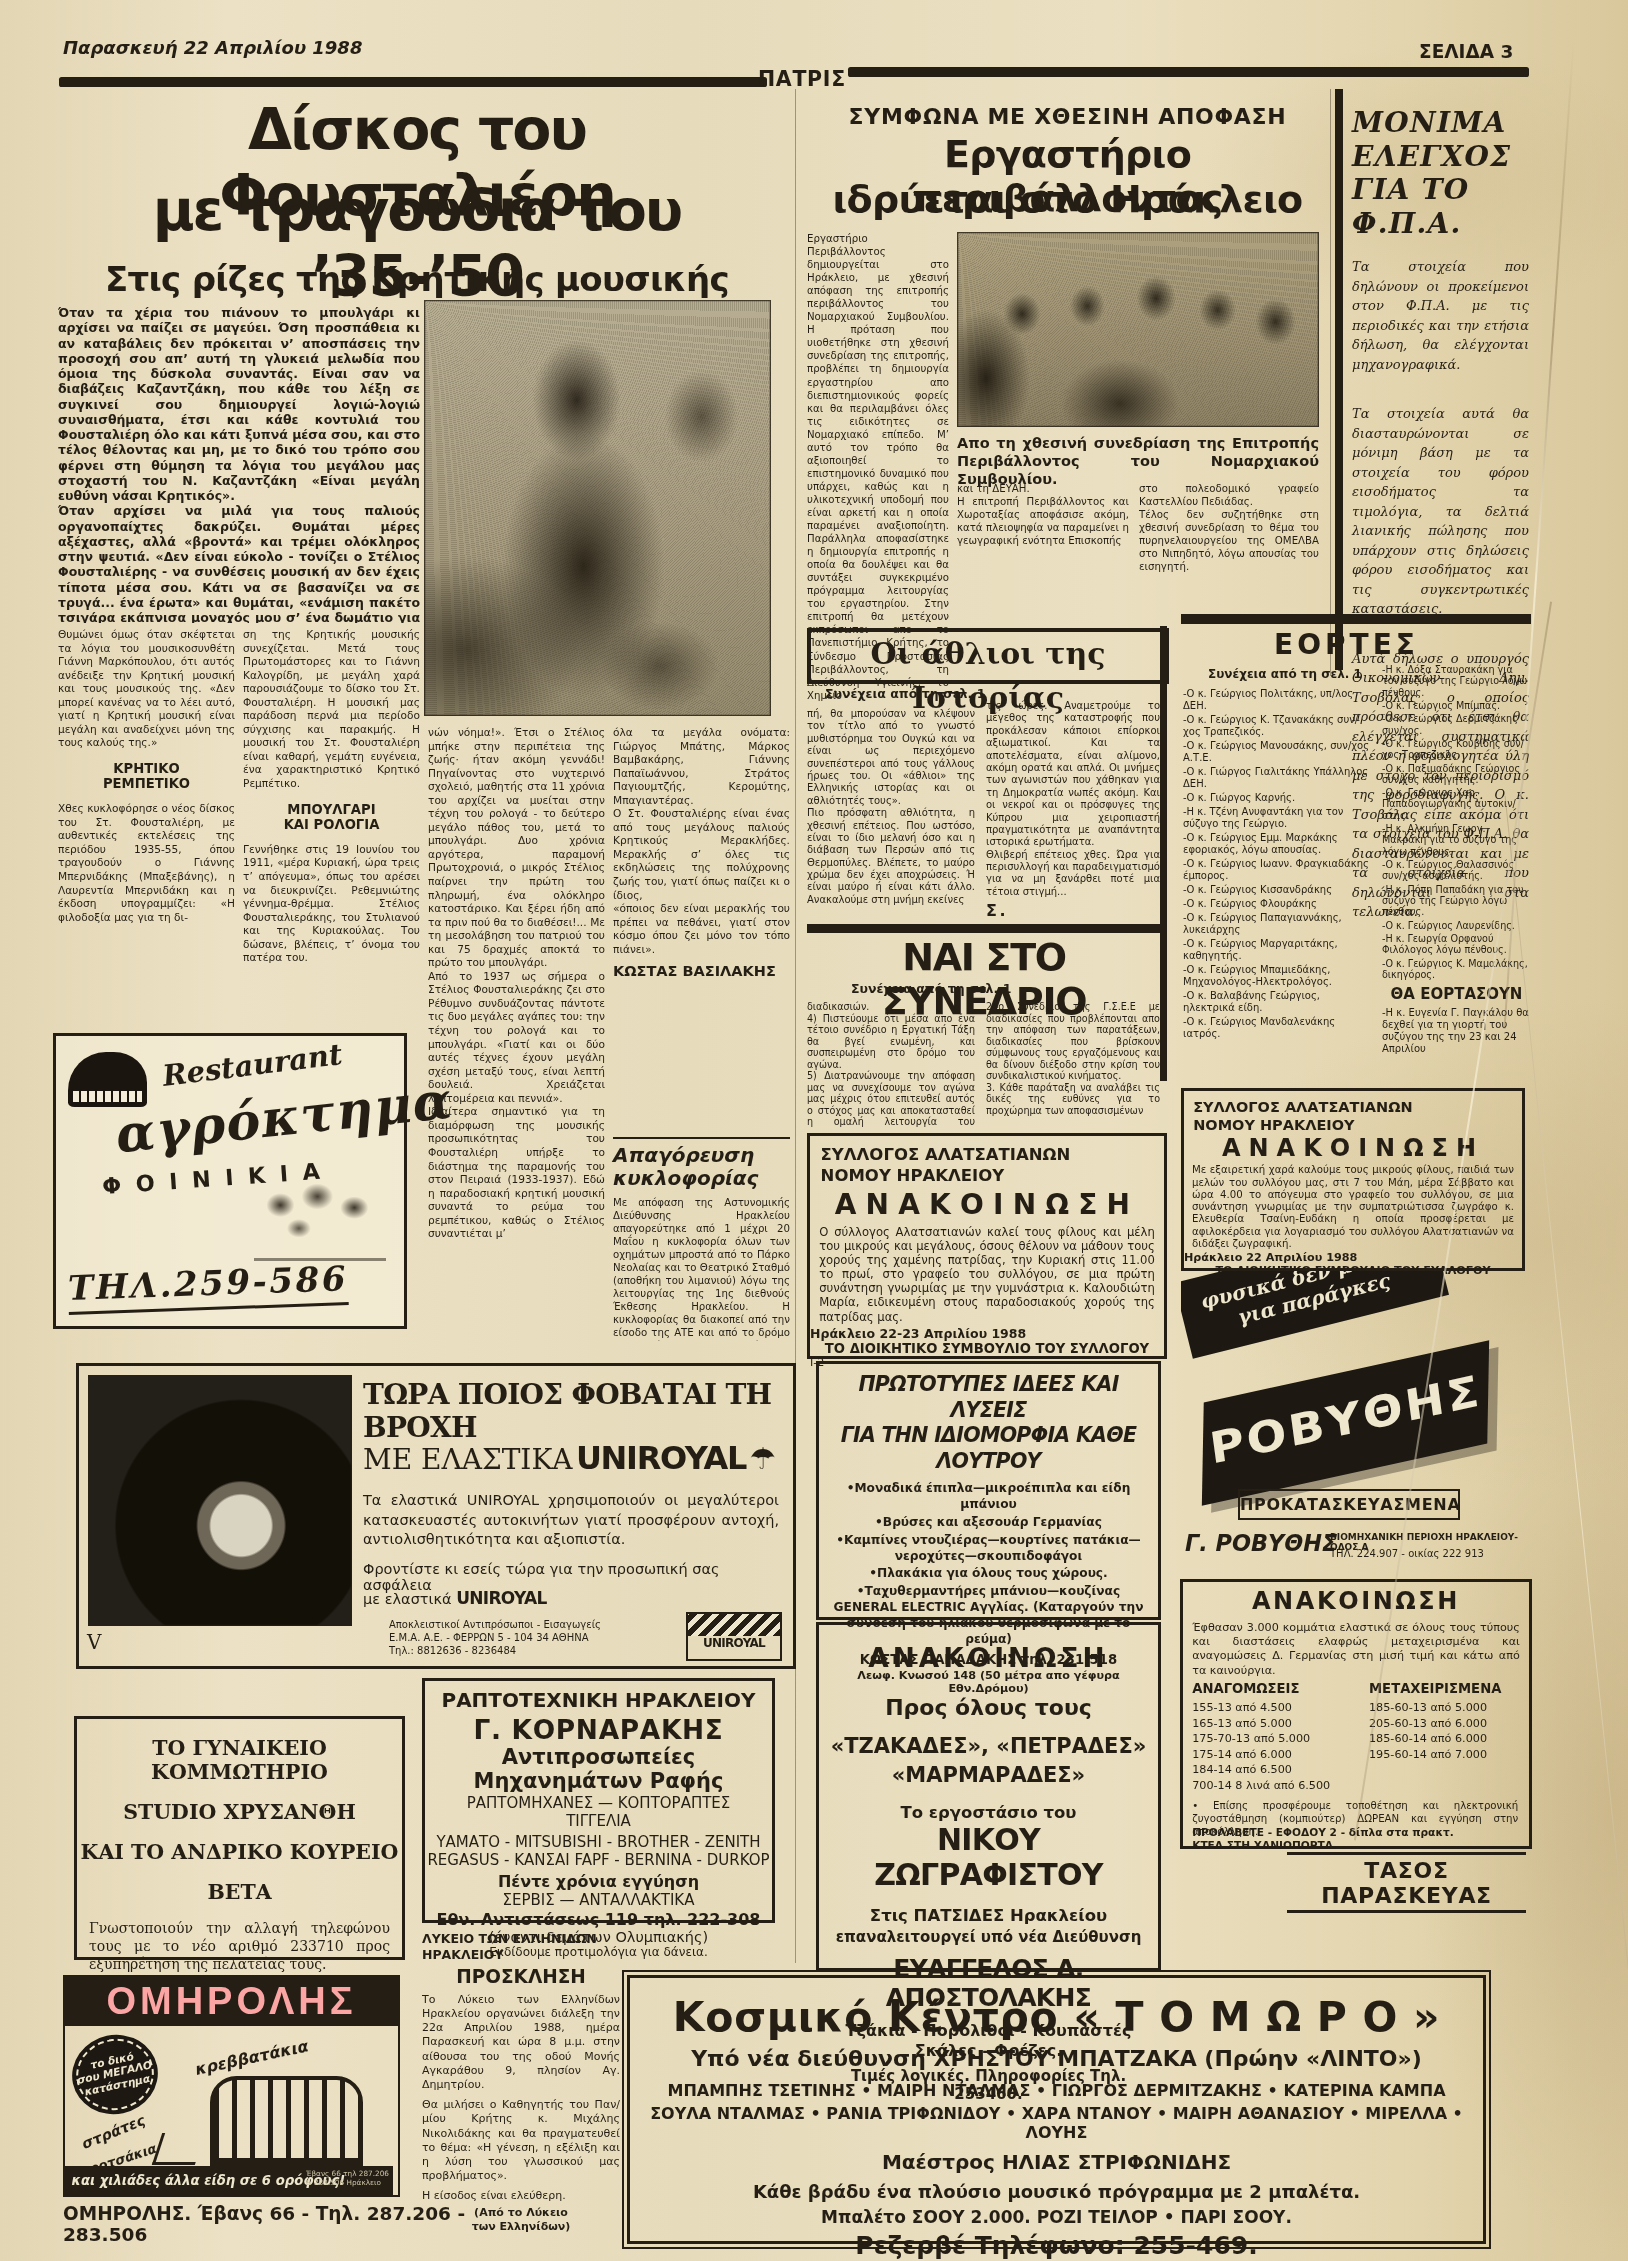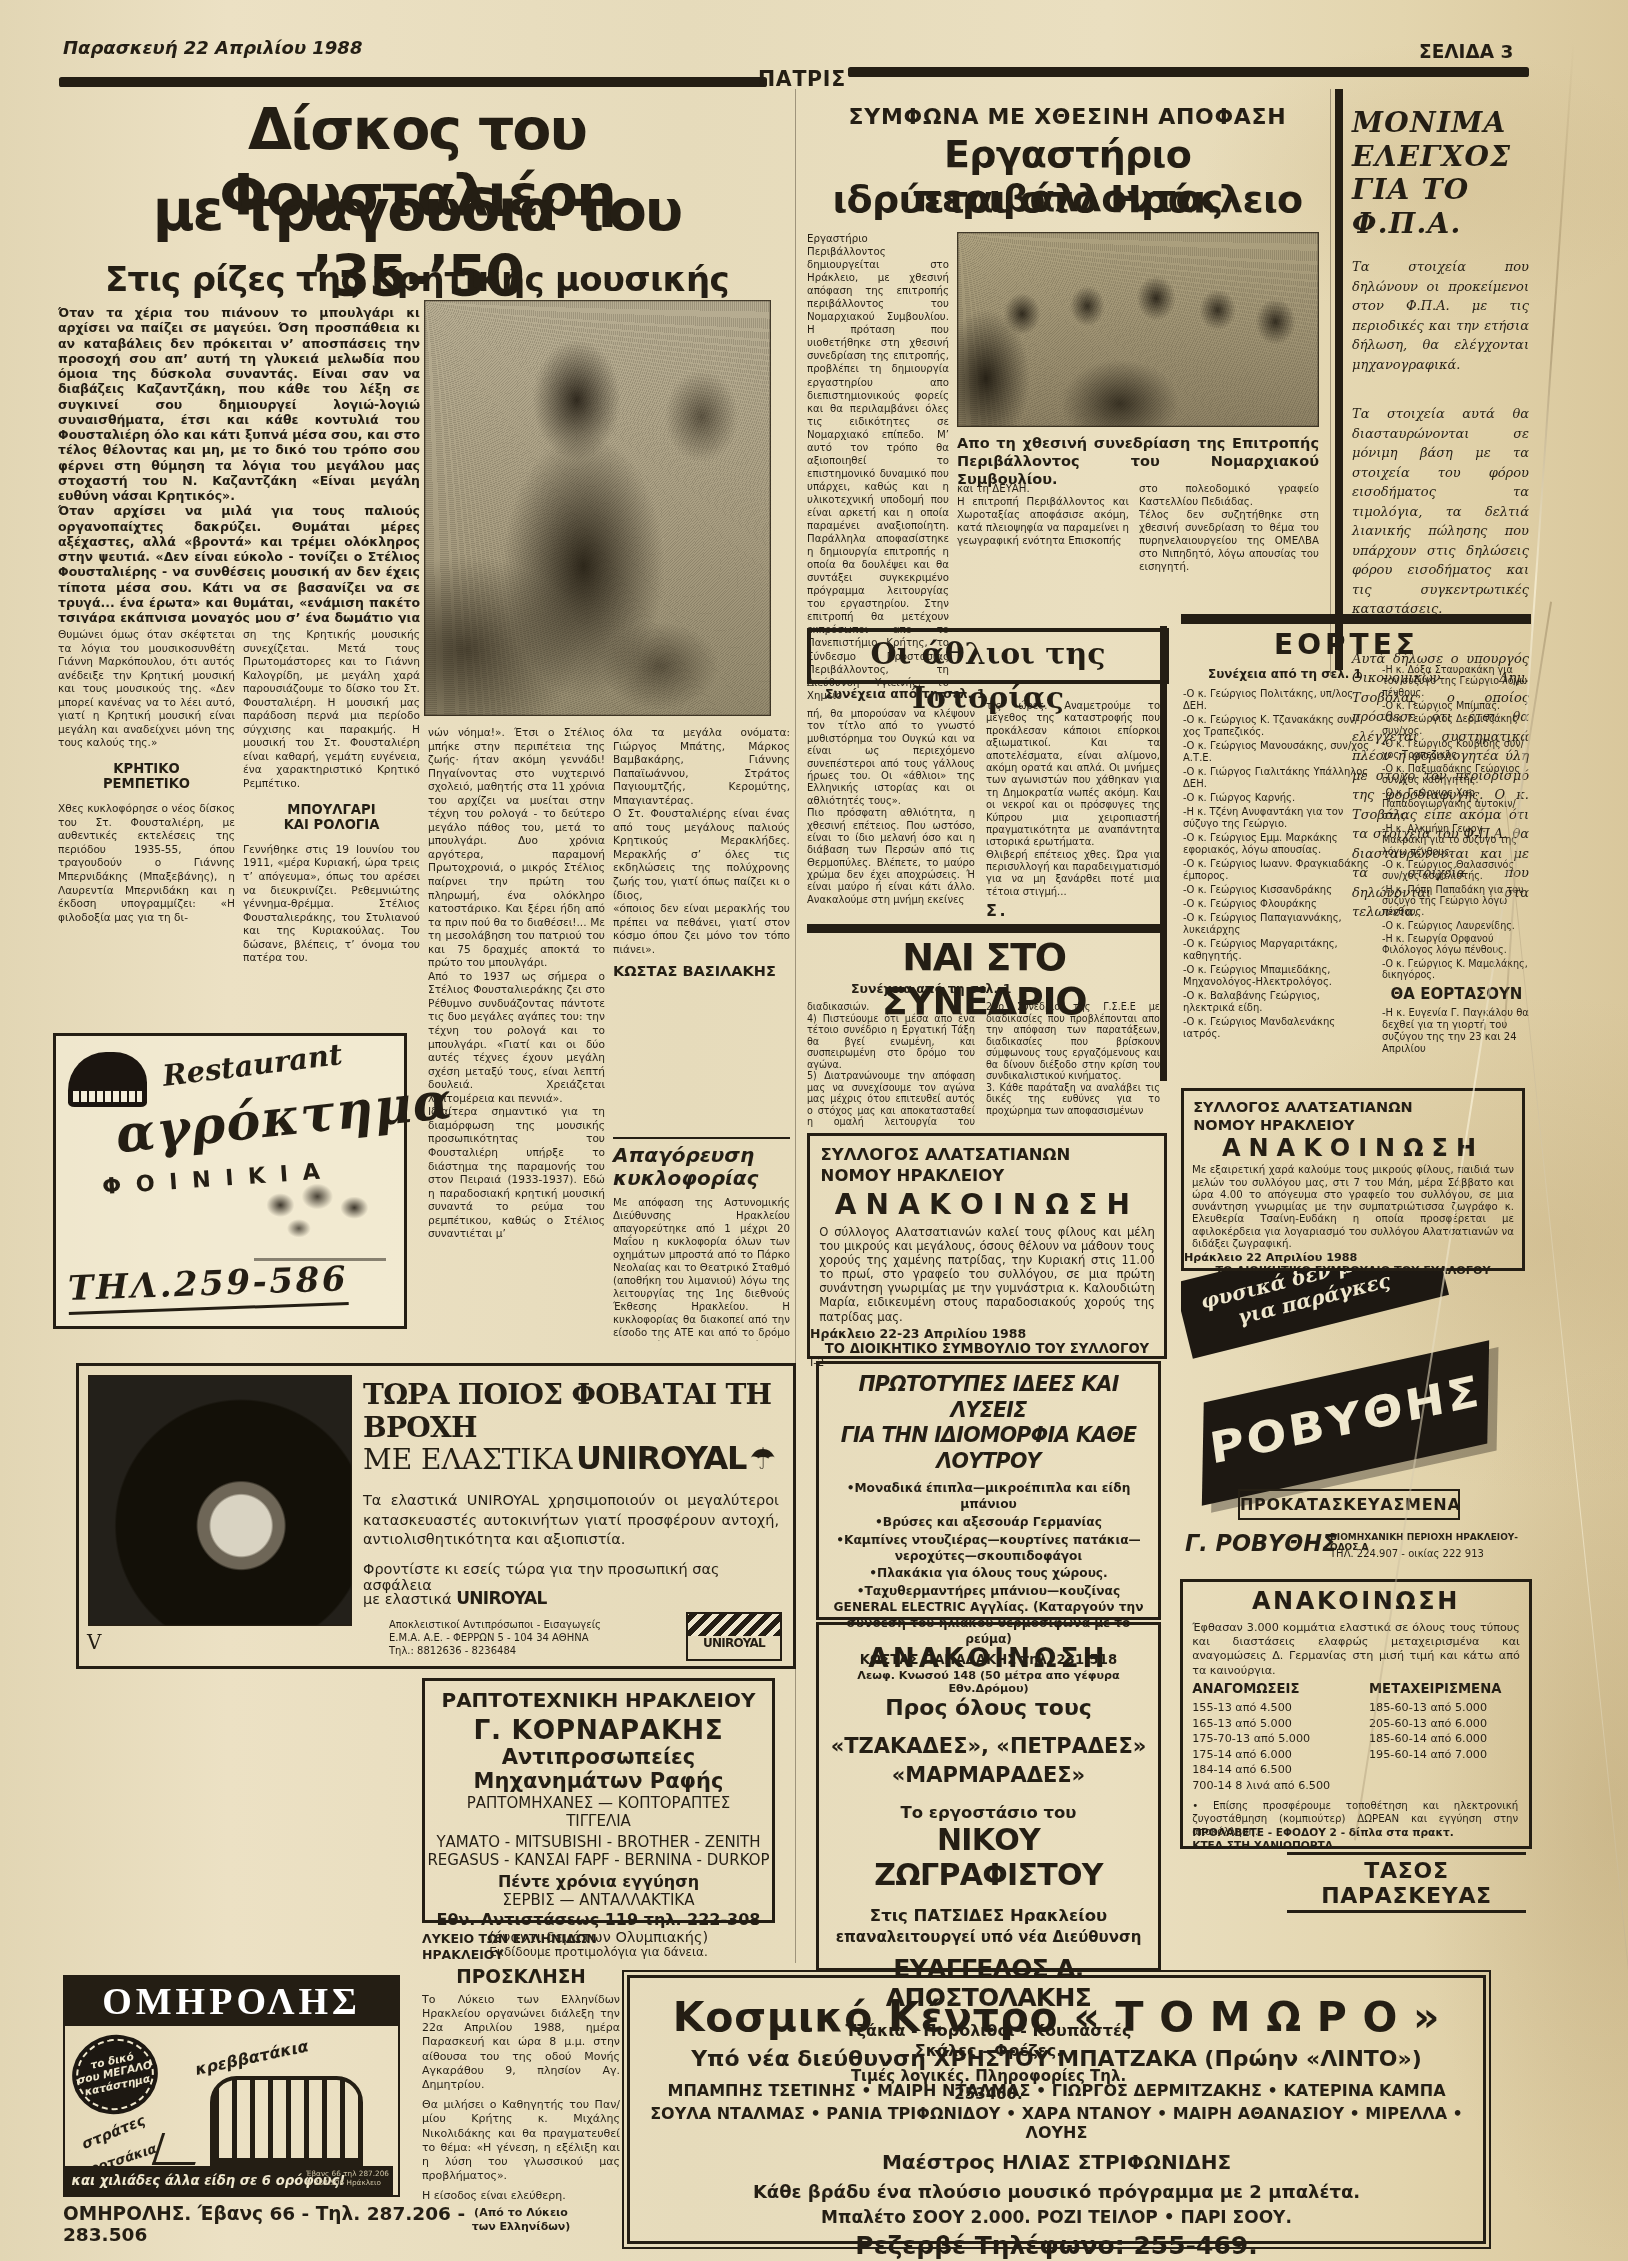--- a/index.html
+++ b/index.html
@@ -309,24 +309,31 @@
       </div>
     <div class="abs just" style="left:9.2px;top:218px;width:326px;font-size:10.2px;line-height:1.25;">• Επίσης προσφέρουμε τοποθέτηση και ηλεκτρονική ζυγοστάθμηση (κομπιούτερ) ΔΩΡΕΑΝ και εγγύηση στην αποκόλληση.</div>
     <div class="abs b" style="left:9.2px;top:244px;font-size:10.6px;">ΠΡΟΛΑΒΕΤΕ - ΕΦΟΔΟΥ 2 - δίπλα στα πρακτ.</div>
     <div class="abs b" style="left:9.2px;top:257px;font-size:10.6px;">ΚΤΕΛ ΣΤΗ ΧΑΝΙΩΠΟΡΤΑ.</div>
   </div>
 
   <div class="abs" style="left:1287px;top:1852px;width:239px;border-top:3.3px solid #241e14;border-bottom:3.3px solid #241e14;padding:2.6px 0;">
     <div class="b c" style="font-size:22px;letter-spacing:0.7px;">ΤΑΣΟΣ ΠΑΡΑΣΚΕΥΑΣ</div>
   </div>
 
+  <div class="abs box" style="left:74px;top:1716px;width:325px;height:238px;">
+    <div class="serif b c" style="font-size:20.5px;margin-top:17px;">ΤΟ ΓΥΝΑΙΚΕΙΟ ΚΟΜΜΩΤΗΡΙΟ</div>
+    <div class="serif b c" style="font-size:20.5px;margin-top:16px;">STUDIO ΧΡΥΣΑΝΘΗ</div>
+    <div class="serif b c" style="font-size:20.5px;margin-top:16px;">ΚΑΙ ΤΟ ΑΝΔΡΙΚΟ ΚΟΥΡΕΙΟ</div>
+    <div class="serif b c" style="font-size:20.5px;margin-top:16px;">ΒΕΤΑ</div>
+    <div class="serif just" style="margin:14.5px 12px 0 12px;font-size:14px;line-height:1.3;">Γνωστοποιούν την αλλαγή τηλεφώνου τους με το νέο αριθμό 233710 προς εξυπηρέτηση της πελατείας τους.</div>
+  </div>
 
   <div class="abs" style="left:63px;top:1975px;width:333px;height:218px;border:2.6px solid #241e14;">
     <div class="ink c" style="height:49px;">
-      <span class="b" style="color:#ffffff;font-size:38px;letter-spacing:4px;line-height:49px;font-family:Liberation Serif, serif;">ΟΜΗΡΟΛΗΣ</span>
+      <span class="b" style="color:#fca5a5;font-size:38px;letter-spacing:4px;line-height:49px;font-family:Liberation Sans, sans-serif;">ΟΜΗΡΟΛΗΣ</span>
     </div>
     <div class="abs" style="left:6.6px;top:58px;width:86px;height:79px;background:#1d1812;border-radius:50%;transform:rotate(-12deg);outline:2.6px dashed #efe7cd;outline-offset:-6.6px;">
       <div class="c b pre" style="color:#efe7cd;font-size:10.6px;font-style:italic;line-height:1.2;padding-top:18.5px;">το δικό
 σου ΜΕΓΑΛΟ
 κατάστημα</div>
     </div>
     <div class="abs b" style="left:14.5px;top:147px;font-size:14.5px;font-style:italic;transform:rotate(-22deg);"><span>στράτες</span></div>
     <div class="abs b" style="left:5.3px;top:177px;font-size:13.2px;font-style:italic;transform:rotate(-18deg);"><span>καροτσάκια</span></div>
     <div class="abs b" style="left:129px;top:71px;font-size:16px;font-style:italic;transform:rotate(-12deg);"><span>κρεββατάκια</span></div>
     <div class="abs" style="left:145px;top:99px;width:145px;height:78px;border:4px solid #241e14;border-radius:26.4px 26.4px 0 0;

